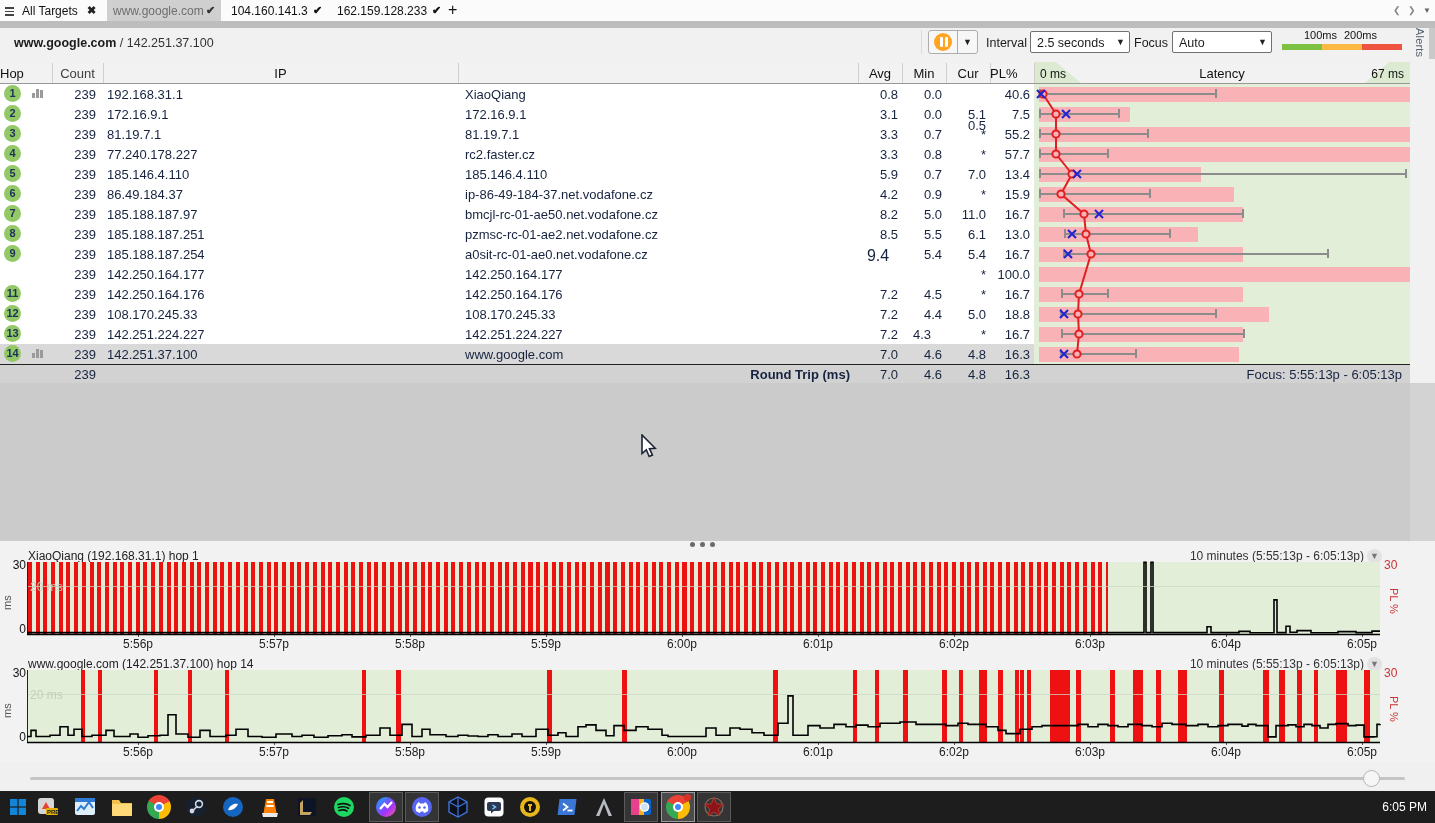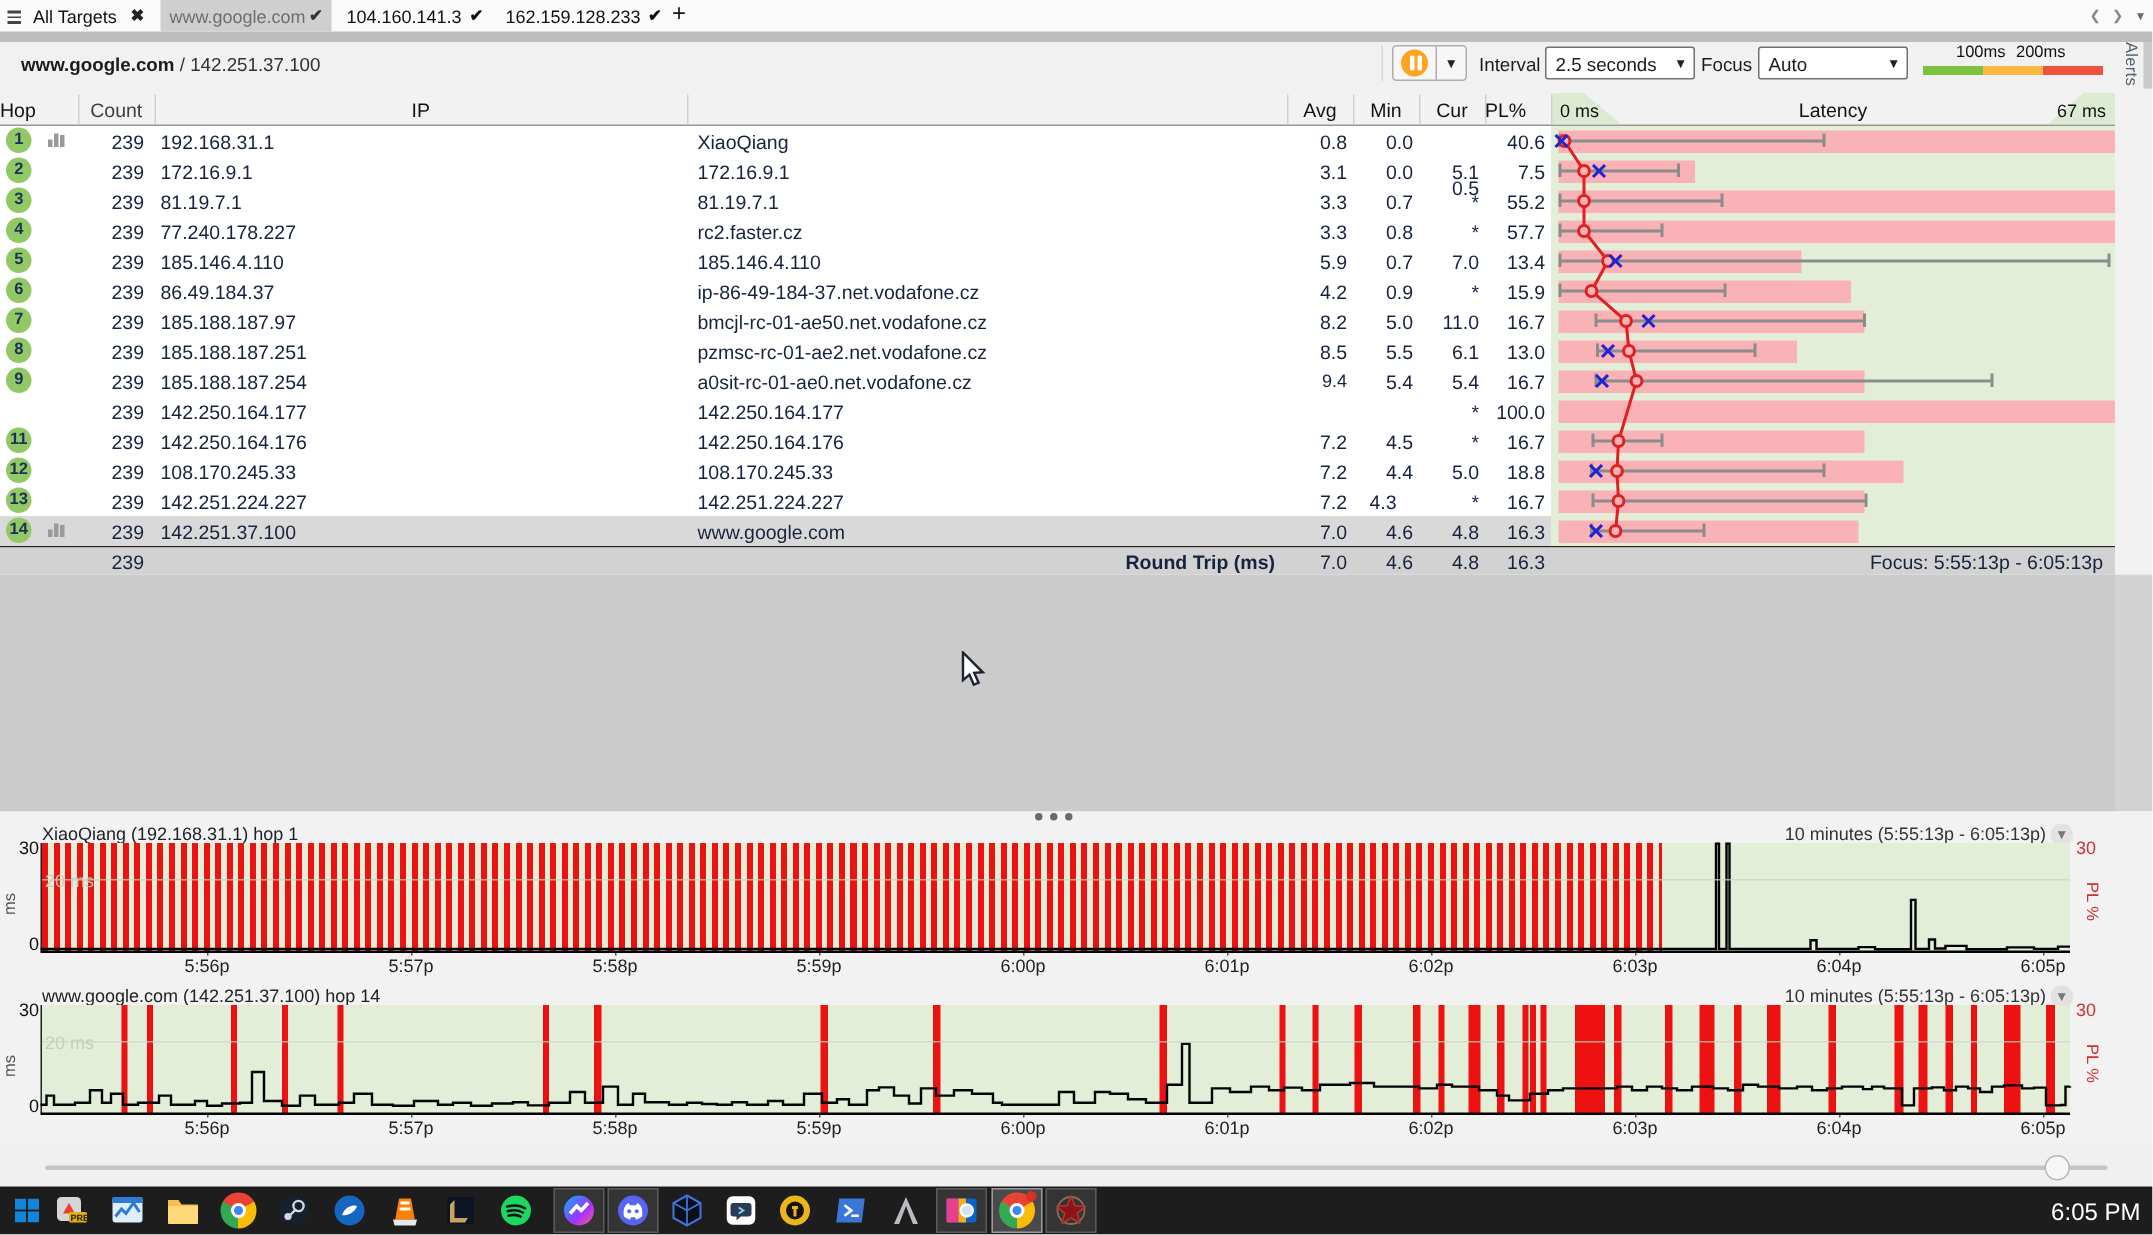--- a/index.html
+++ b/index.html
@@ -149,21 +149,21 @@
 <div class="abs nav" style="left:107px;top:227px;font-size:13px;">185.188.187.251</div>
 <div class="abs nav" style="left:465px;top:227px;font-size:13px;">pzmsc-rc-01-ae2.net.vodafone.cz</div>
 <div class="abs nav" style="left:858px;top:227px;width:40px;text-align:right;font-size:13px;">8.5</div>
 <div class="abs nav" style="left:902px;top:227px;width:40px;text-align:right;font-size:13px;">5.5</div>
 <div class="abs nav" style="left:946px;top:227px;width:40px;text-align:right;font-size:13px;">6.1</div>
 <div class="abs nav" style="left:990px;top:227px;width:40px;text-align:right;font-size:13px;">13.0</div>
 <div class="abs" style="left:4px;top:245px;width:17px;height:17px;border-radius:50%;background:#92c865;color:#1c3059;font-size:11px;font-weight:bold;text-align:center;line-height:17px;">9</div>
 <div class="abs nav" style="left:52px;top:247px;width:44px;text-align:right;font-size:13px;">239</div>
 <div class="abs nav" style="left:107px;top:247px;font-size:13px;">185.188.187.254</div>
 <div class="abs nav" style="left:465px;top:247px;font-size:13px;">a0sit-rc-01-ae0.net.vodafone.cz</div>
-<div class="abs nav" style="left:858px;top:247px;width:40px;text-align:right;font-size:12px;">9.4</div>
+<div class="abs nav" style="left:858px;top:247px;width:40px;text-align:center;font-size:16px;">9.4</div>
 <div class="abs nav" style="left:902px;top:247px;width:40px;text-align:right;font-size:13px;">5.4</div>
 <div class="abs nav" style="left:946px;top:247px;width:40px;text-align:right;font-size:13px;">5.4</div>
 <div class="abs nav" style="left:990px;top:247px;width:40px;text-align:right;font-size:13px;">16.7</div>
 <div class="abs nav" style="left:52px;top:267px;width:44px;text-align:right;font-size:13px;">239</div>
 <div class="abs nav" style="left:107px;top:267px;font-size:13px;">142.250.164.177</div>
 <div class="abs nav" style="left:465px;top:267px;font-size:13px;">142.250.164.177</div>
 <div class="abs nav" style="left:858px;top:267px;width:40px;text-align:right;font-size:13px;"></div>
 <div class="abs nav" style="left:902px;top:267px;width:40px;text-align:right;font-size:13px;"></div>
 <div class="abs nav" style="left:946px;top:267px;width:40px;text-align:right;font-size:13px;">*</div>
 <div class="abs nav" style="left:990px;top:267px;width:40px;text-align:right;font-size:13px;">100.0</div>
@@ -489,13 +489,13 @@
       </svg></div>
 <div class="abs" style="left:666px;top:795px;width:24px;height:24px;border-radius:50%;background:conic-gradient(#ea4335 0 60deg,#fbbc05 60deg 180deg,#34a853 180deg 300deg,#ea4335 300deg 360deg);">
       <div style="position:absolute;left:7px;top:7px;width:10px;height:10px;border-radius:50%;background:#fff;"></div>
       <div style="position:absolute;left:8.8px;top:8.8px;width:6.4px;height:6.4px;border-radius:50%;background:#4285f4;"></div>
     </div>
 <div class="abs" style="left:684px;top:794px;width:7px;height:7px;border-radius:50%;background:#d93025;"></div>
 <div class="abs" style="left:702px;top:795px;width:24px;height:24px;"><svg width="24" height="24">
         <circle cx="12" cy="12" r="9" fill="none" stroke="#8a6a58" stroke-width="1.2"></circle>
         <path d="M12,2.5 l2.6,6.4 6.9,0.5 -5.3,4.5 1.7,6.7 -5.9,-3.7 -5.9,3.7 1.7,-6.7 -5.3,-4.5 6.9,-0.5 z" fill="#8c1418" stroke="#b03a30" stroke-width="1"></path>
       </svg></div>
-<div class="abs" style="left:1345px;top:800px;width:82px;text-align:right;font-size:16px;color:#fff;">6:05 PM</div>
+<div class="abs" style="left:1345px;top:800px;width:82px;text-align:right;font-size:12px;color:#fff;">6:05 PM</div>
 </div>
 </body></html>

